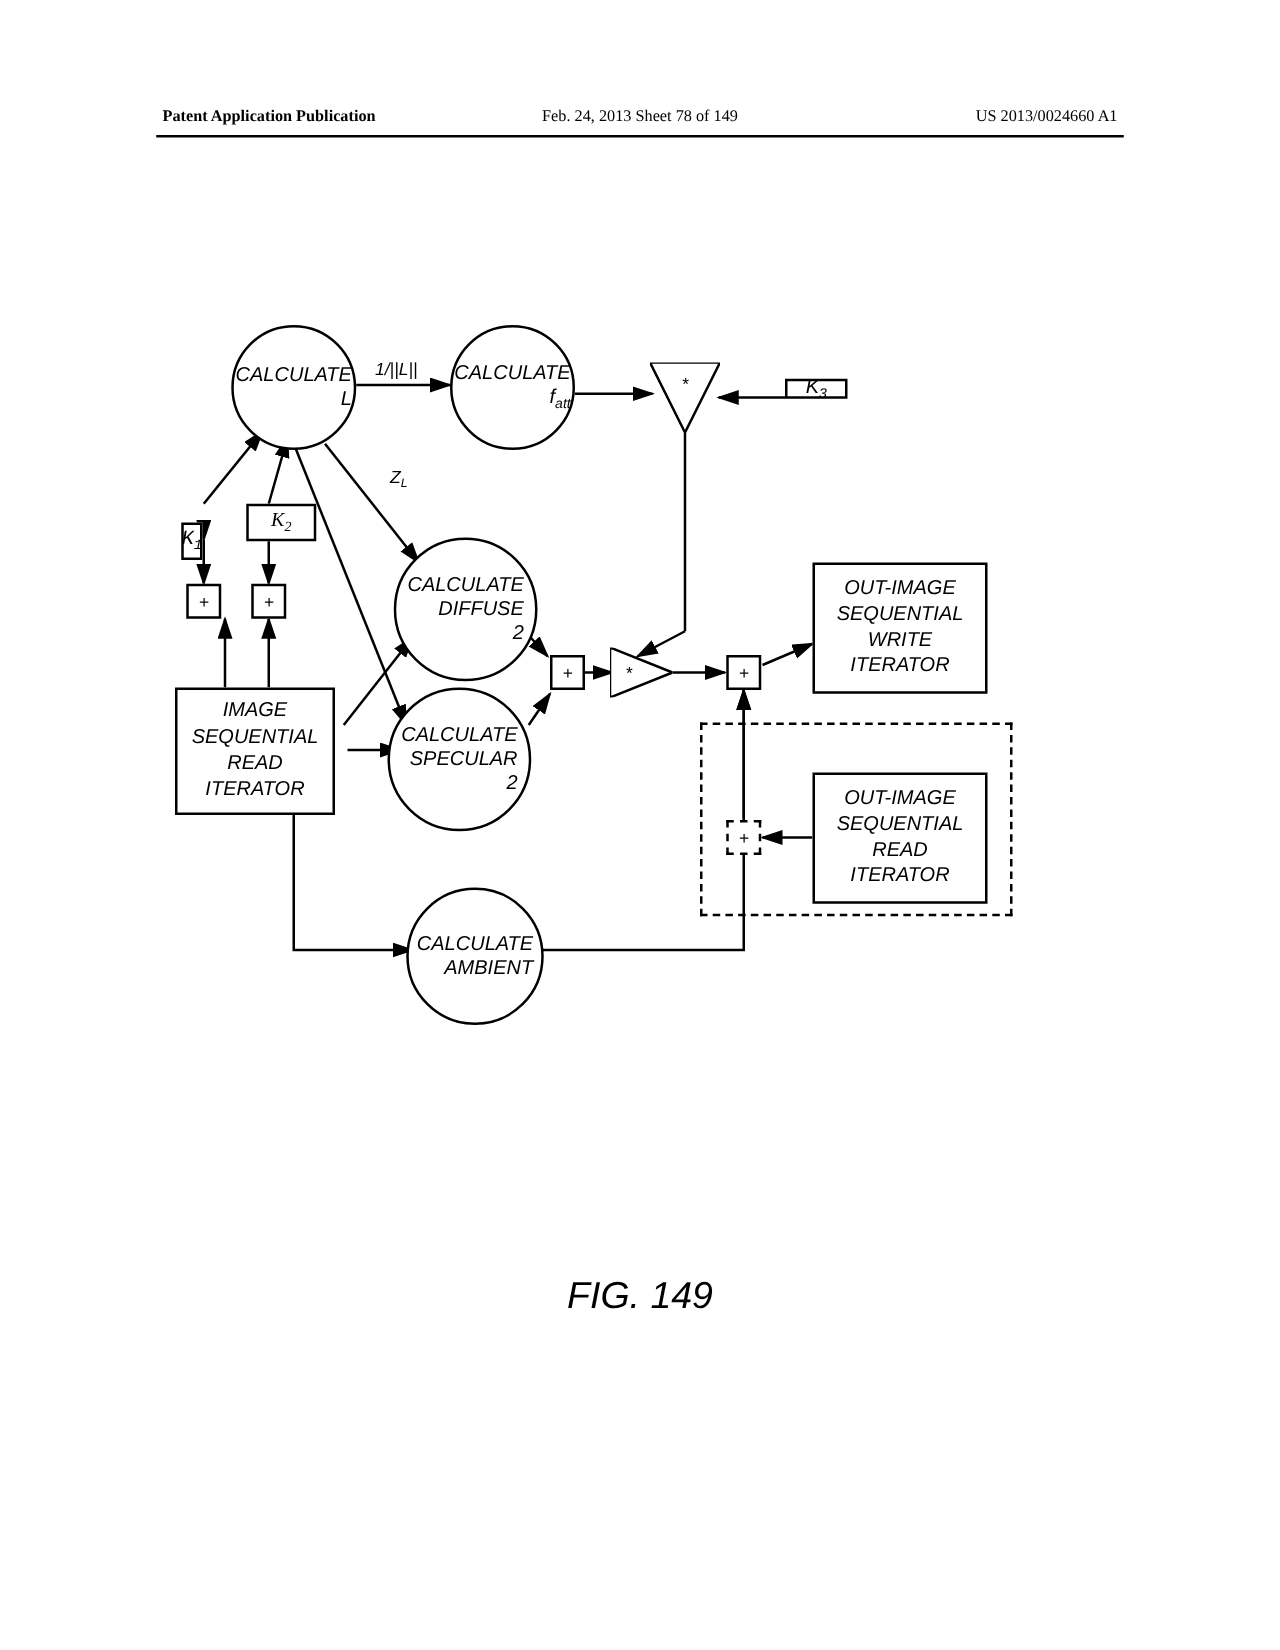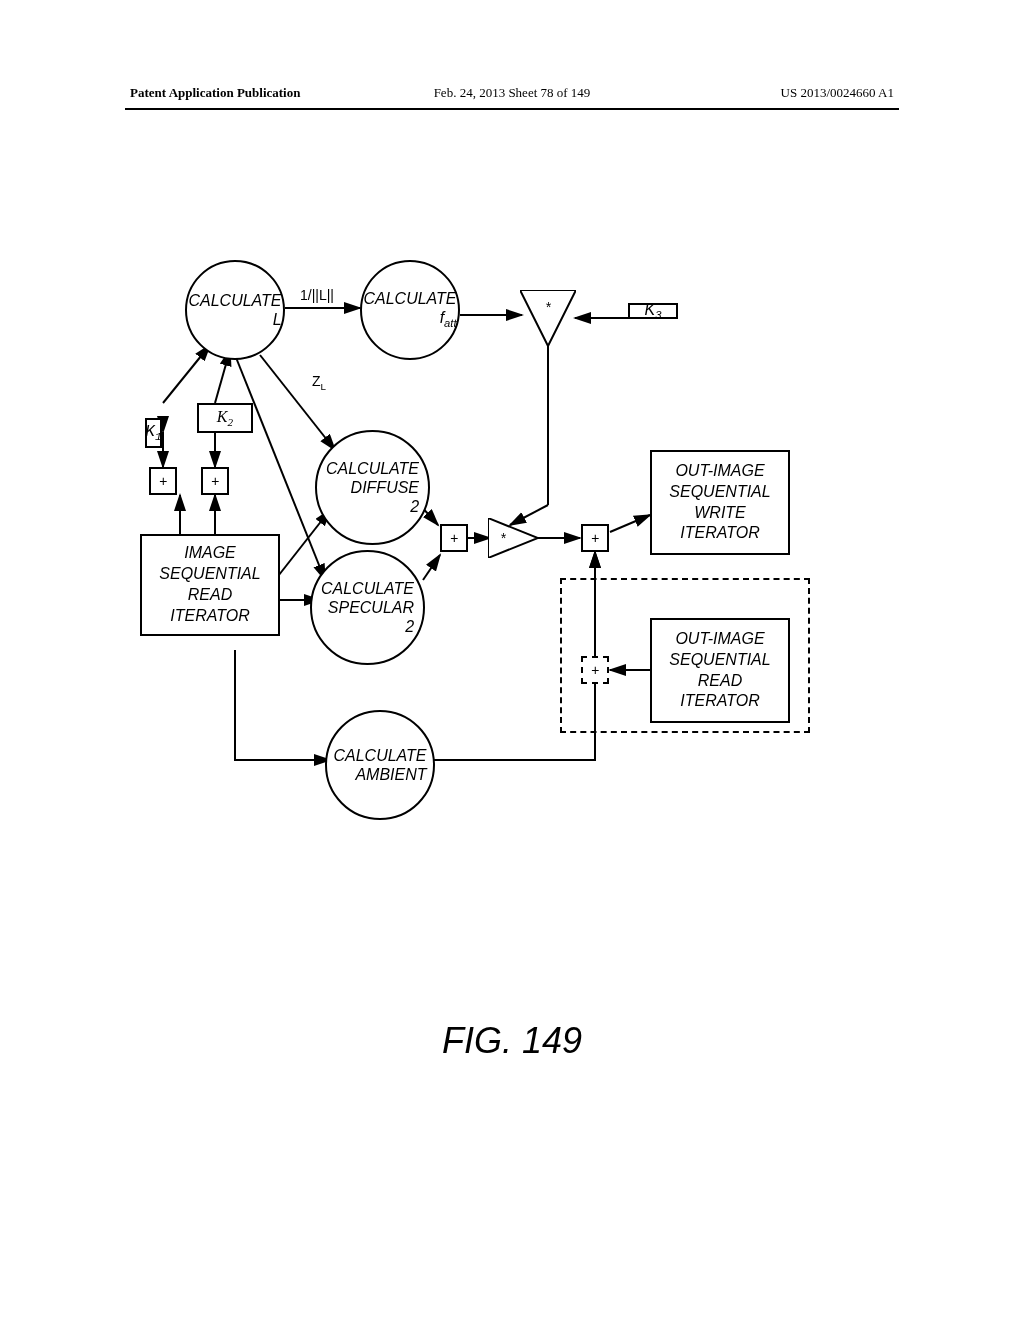--- a/index.html
+++ b/index.html
@@ -86,32 +86,33 @@
     border: 2px dashed black;
     z-index: 5;
   }
   .triangle {
     position: absolute;
     z-index: 10;
   }
   .triangle svg { display: block; }
   .edge-label {
     position: absolute;
+    font-style: italic;
     font-size: 14px;
     z-index: 12;
     background: white;
     padding: 0 2px;
   }
   .figure-caption {
     position: absolute;
     top: 1020px;
     left: 50%;
     transform: translateX(-50%);
     font-style: italic;
-    font-size: 36px;
+    font-size: 30px;
   }
   .legend {
     position: absolute;
     display: flex;
     align-items: center;
     gap: 10px;
     font-style: italic;
     font-size: 16px;
   }
   .legend-swatch {
@@ -222,21 +223,21 @@
   <div class="rect" style="left:25px; top:158px; width:17px; height:30px;font-family:Liberation Mono, monospace;">
     <span><span>K</span><sub>1</sub></span>
   </div>
   <div class="rect" style="left:77px; top:143px; width:56px; height:30px;font-family:Liberation Serif, serif;">
     <span><span>K</span><sub>2</sub></span>
   </div>
   <div class="rect" style="left:508px; top:43px; width:50px; height:16px;">
     <span><span>K</span><sub>3</sub></span>
   </div>
 
-  <div class="rect" style="left:20px; top:274px; width:140px; height:102px;">
+  <div class="rect" style="left:20px; top:290px; width:128px; height:102px;">
     <span style="white-space:pre-line">IMAGE
 SEQUENTIAL
 READ
 ITERATOR</span>
   </div>
 
   <div class="rect" style="left:530px; top:190px; width:140px; height:105px;">
     <span style="white-space:pre-line">OUT-IMAGE
 SEQUENTIAL
 WRITE

